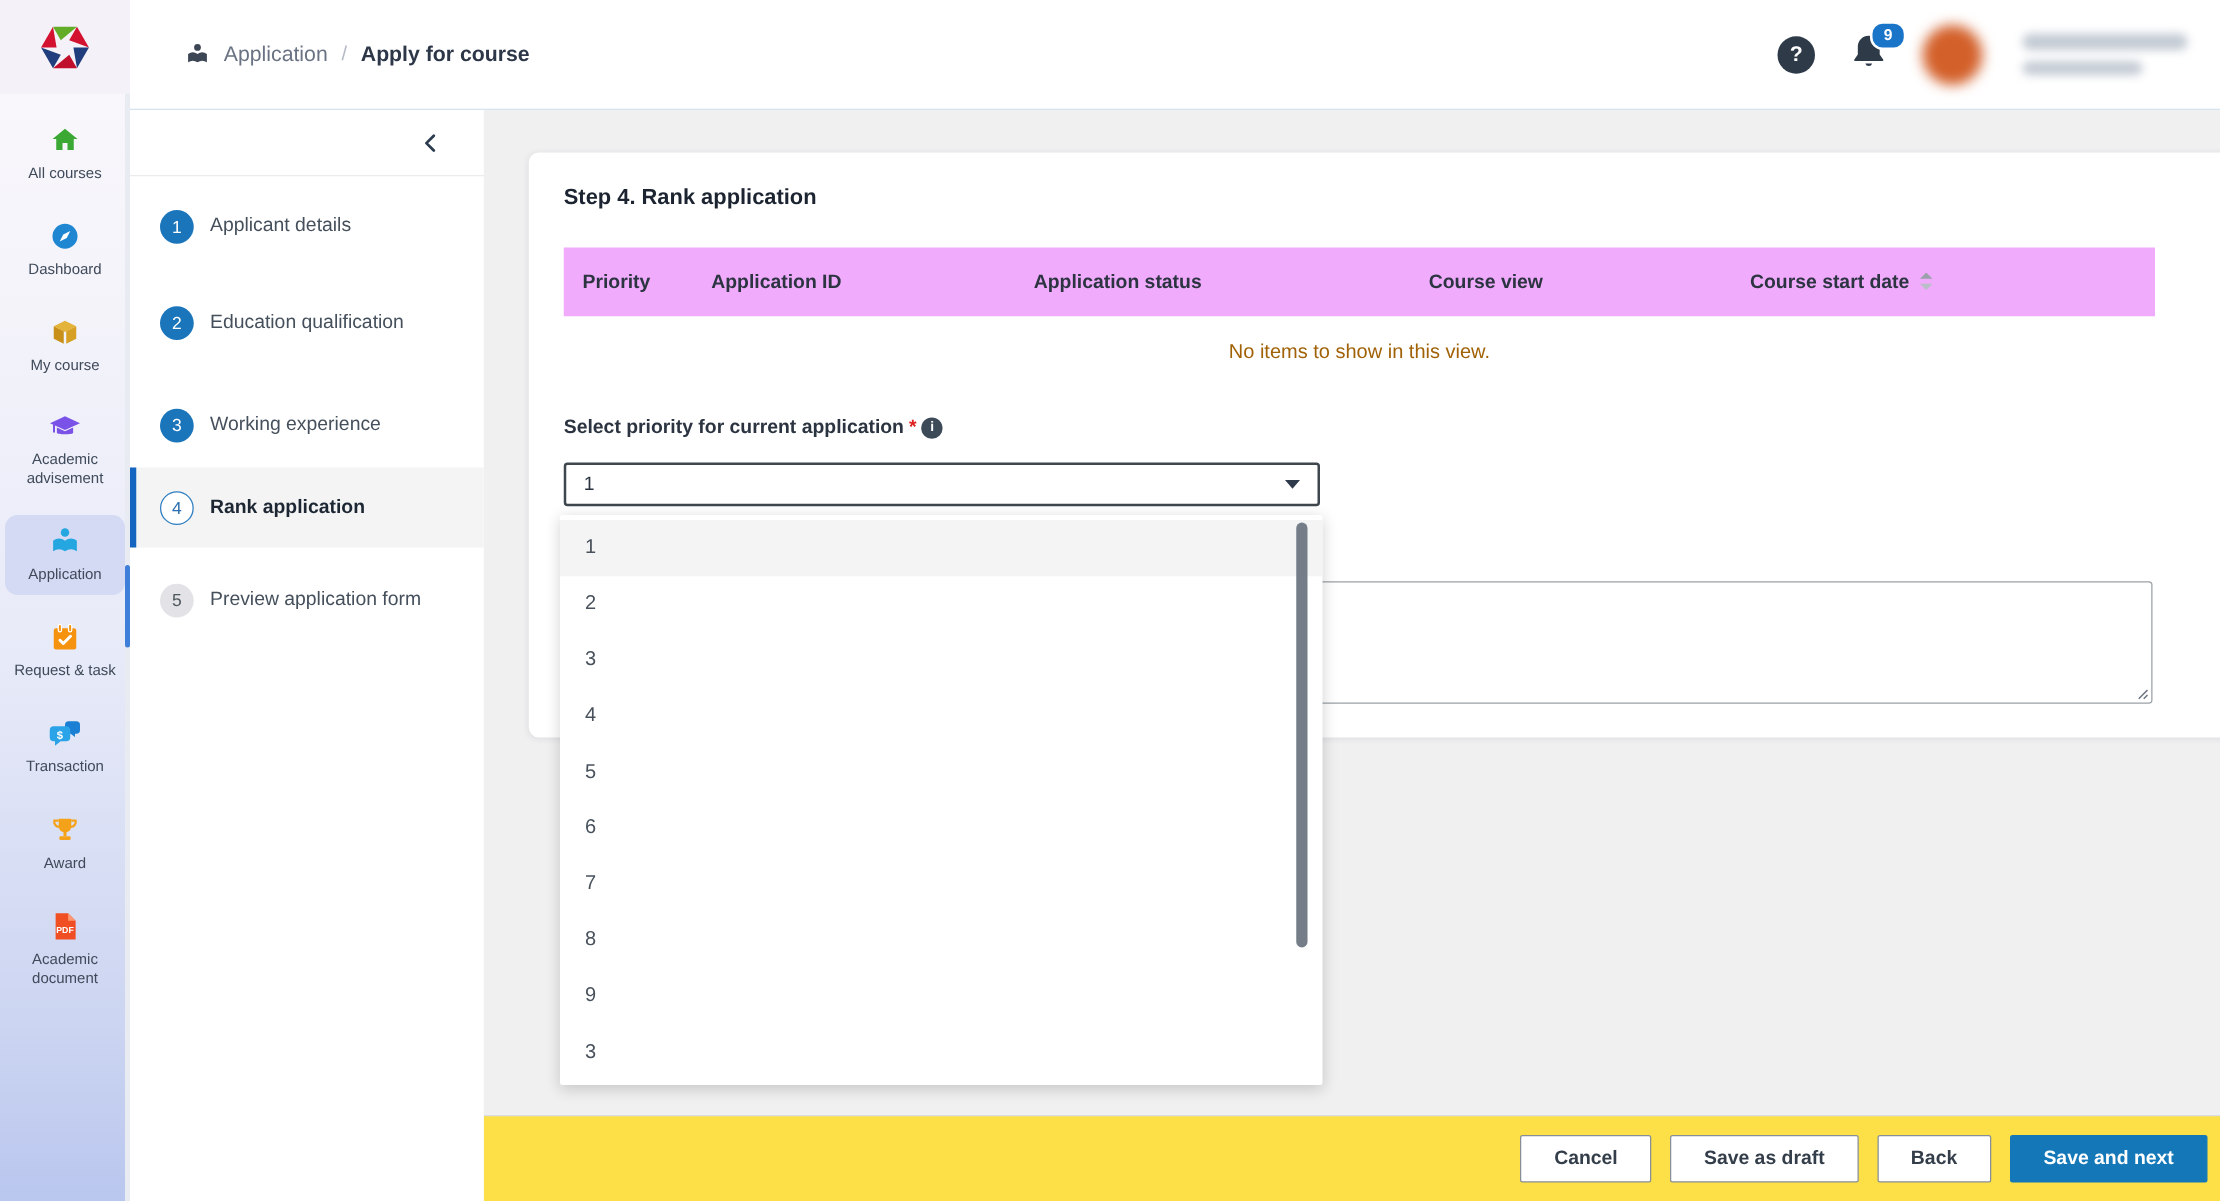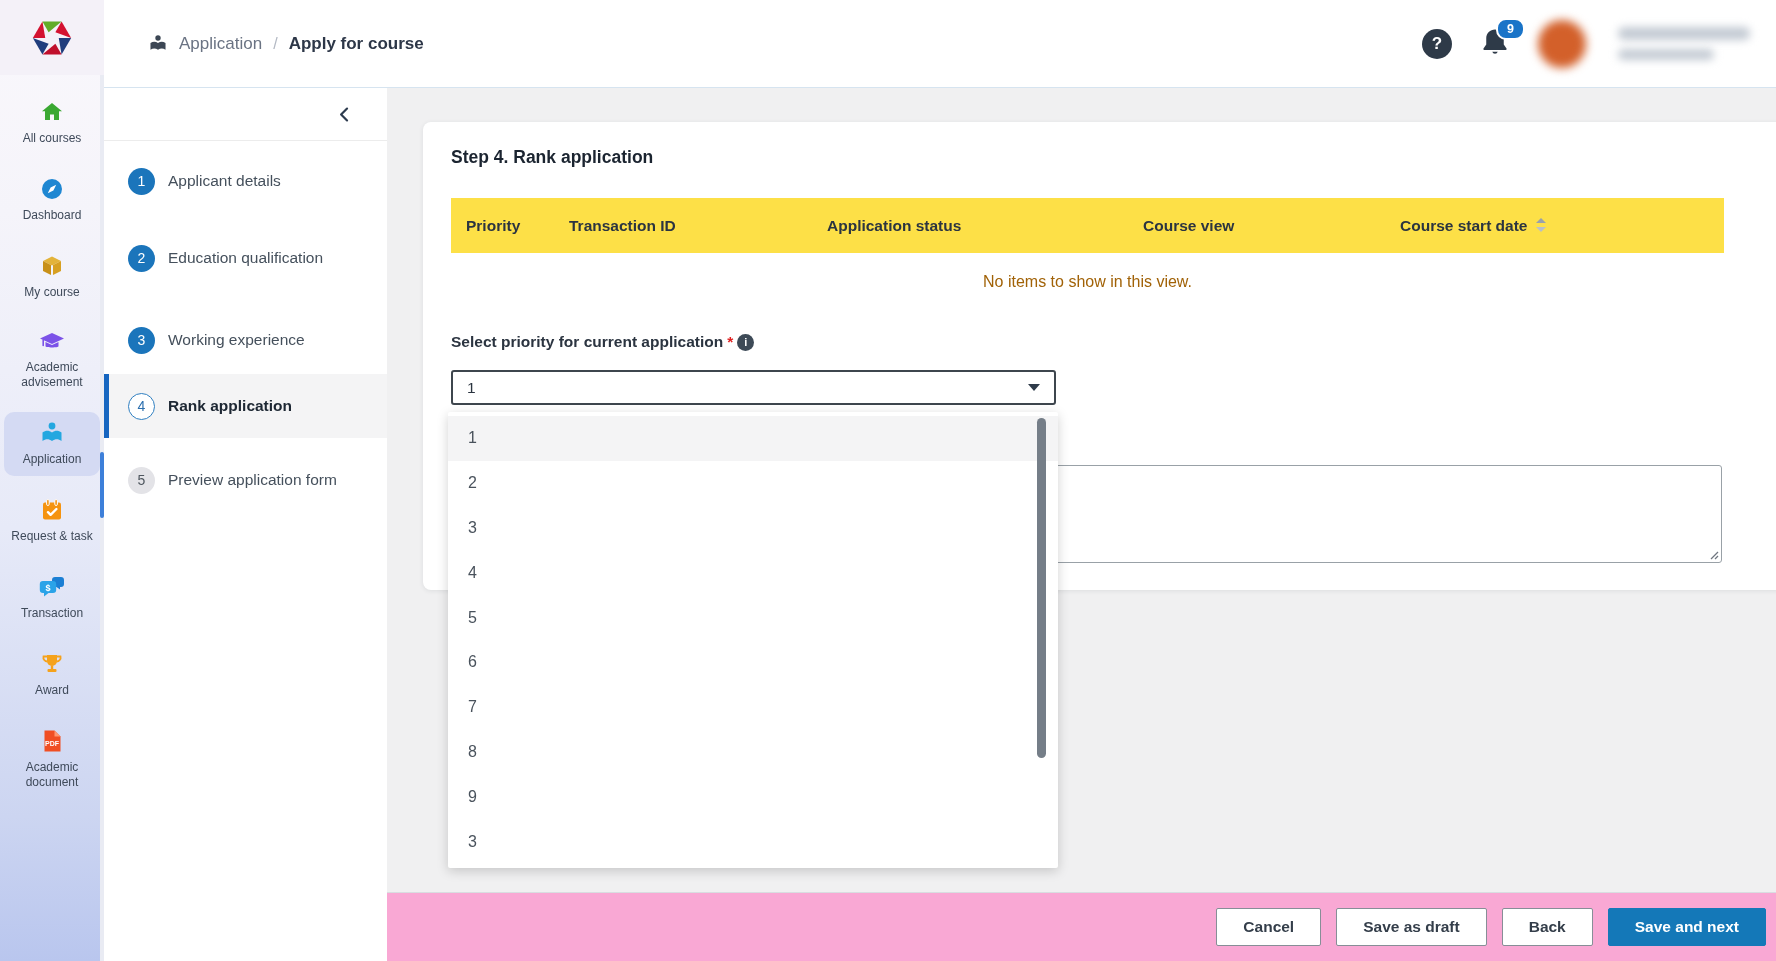--- a/index.html
+++ b/index.html
@@ -57,21 +57,21 @@
   .r2 { top:140px; height:60px; }
   .r3 { top:227px; height:50px; }
   .r4 { top:286px; height:64px; }
   .r5 { top:358px; height:68px; }
 
   
   .main { position:absolute; left:387px; top:88px; width:1389px; height:873px; background:#f0f0f1; }
   .card { position:absolute; left:36px; top:34px; width:1445px; height:468px; background:#fff;
     border-radius:8px; box-shadow:0 1px 5px rgba(35,46,60,.09); }
   .card-title { position:absolute; left:28px; top:25px; font-size:17.5px; font-weight:700; color:#1b2430; }
-  .table-header { position:absolute; left:28px; top:76px; width:1273px; height:55px; background:#fde047; }
+  .table-header { position:absolute; left:28px; top:76px; width:1273px; height:55px; background:#f0abfc; }
   .col { position:absolute; top:0; height:55px; display:flex; align-items:center; gap:9px;
     font-size:15.5px; font-weight:700; color:#2b3440; }
   .c0{left:15px;} .c1{left:118px;} .c2{left:376px;} .c3{left:692px;} .c4{left:949px; cursor:pointer;}
   .empty-row { position:absolute; left:28px; top:131px; width:1273px; height:58px; display:flex;
     align-items:center; justify-content:center; font-size:16px; color:#a16207; }
   .field-label-row { position:absolute; left:28px; top:211px; display:flex; align-items:center; gap:4px;
     font-size:15.5px; font-weight:700; color:#2b3440; }
   .required { color:#e02020; font-weight:700; }
   .info-icon { width:17px; height:17px; border-radius:50%; background:#3d4a57; color:#fff; font-size:11px;
     font-weight:700; display:flex; align-items:center; justify-content:center; cursor:pointer; }
@@ -87,21 +87,21 @@
   
   .dropdown { position:absolute; left:61px; top:324px; width:610px; height:456px; background:#fff;
     box-shadow:0 3px 12px rgba(0,0,0,.18); border-radius:2px; z-index:15; padding:4px 0; }
   .options { display:flex; flex-direction:column; height:100%; }
   .option { flex:1; display:flex; align-items:center; padding-left:20px; font-size:16px; color:#49525c; cursor:pointer; }
   .option.selected { background:#f4f4f5; }
   .dd-thumb { position:absolute; right:12px; top:6px; width:9px; height:340px; background:#757e88;
     border-radius:5px; cursor:pointer; }
 
   
-  .footer { position:absolute; left:0; bottom:0; width:1389px; height:69px; background:#f9a8d4;
+  .footer { position:absolute; left:0; bottom:0; width:1389px; height:69px; background:#fde047;
     border-top:1px solid #d9dde1; display:flex; align-items:center; justify-content:flex-end;
     gap:15px; padding-right:10px; }
   .btn { height:38px; padding:0 26px; font-size:15.5px; font-weight:700; border-radius:2px;
     display:flex; align-items:center; justify-content:center; cursor:pointer; background:#fff;
     border:1px solid #878e97; color:#343e4a; font-family:inherit; }
   .btn.primary { background:#1478b8; border-color:#1478b8; color:#fff; }
 </style>
 </head>
 <body>
 
@@ -265,21 +265,21 @@
   </div>
 </div>
 
 <div class="main">
 
   <div class="card">
     <div class="card-title">Step 4. Rank application</div>
 
     <div class="table-header">
       <div class="col c0">Priority</div>
-      <div class="col c1">Transaction ID</div>
+      <div class="col c1">Application ID</div>
       <div class="col c2">Application status</div>
       <div class="col c3">Course view</div>
       <div class="col c4">
         <span>Course start date</span>
         <svg width="10" height="15" viewBox="0 0 10 15">
           <path d="M0 5 L5 0 L10 5 Z" fill="#9aa1aa"></path>
           <path d="M0 9 L5 14 L10 9 Z" fill="#b9bfc7"></path>
         </svg>
       </div>
     </div>

